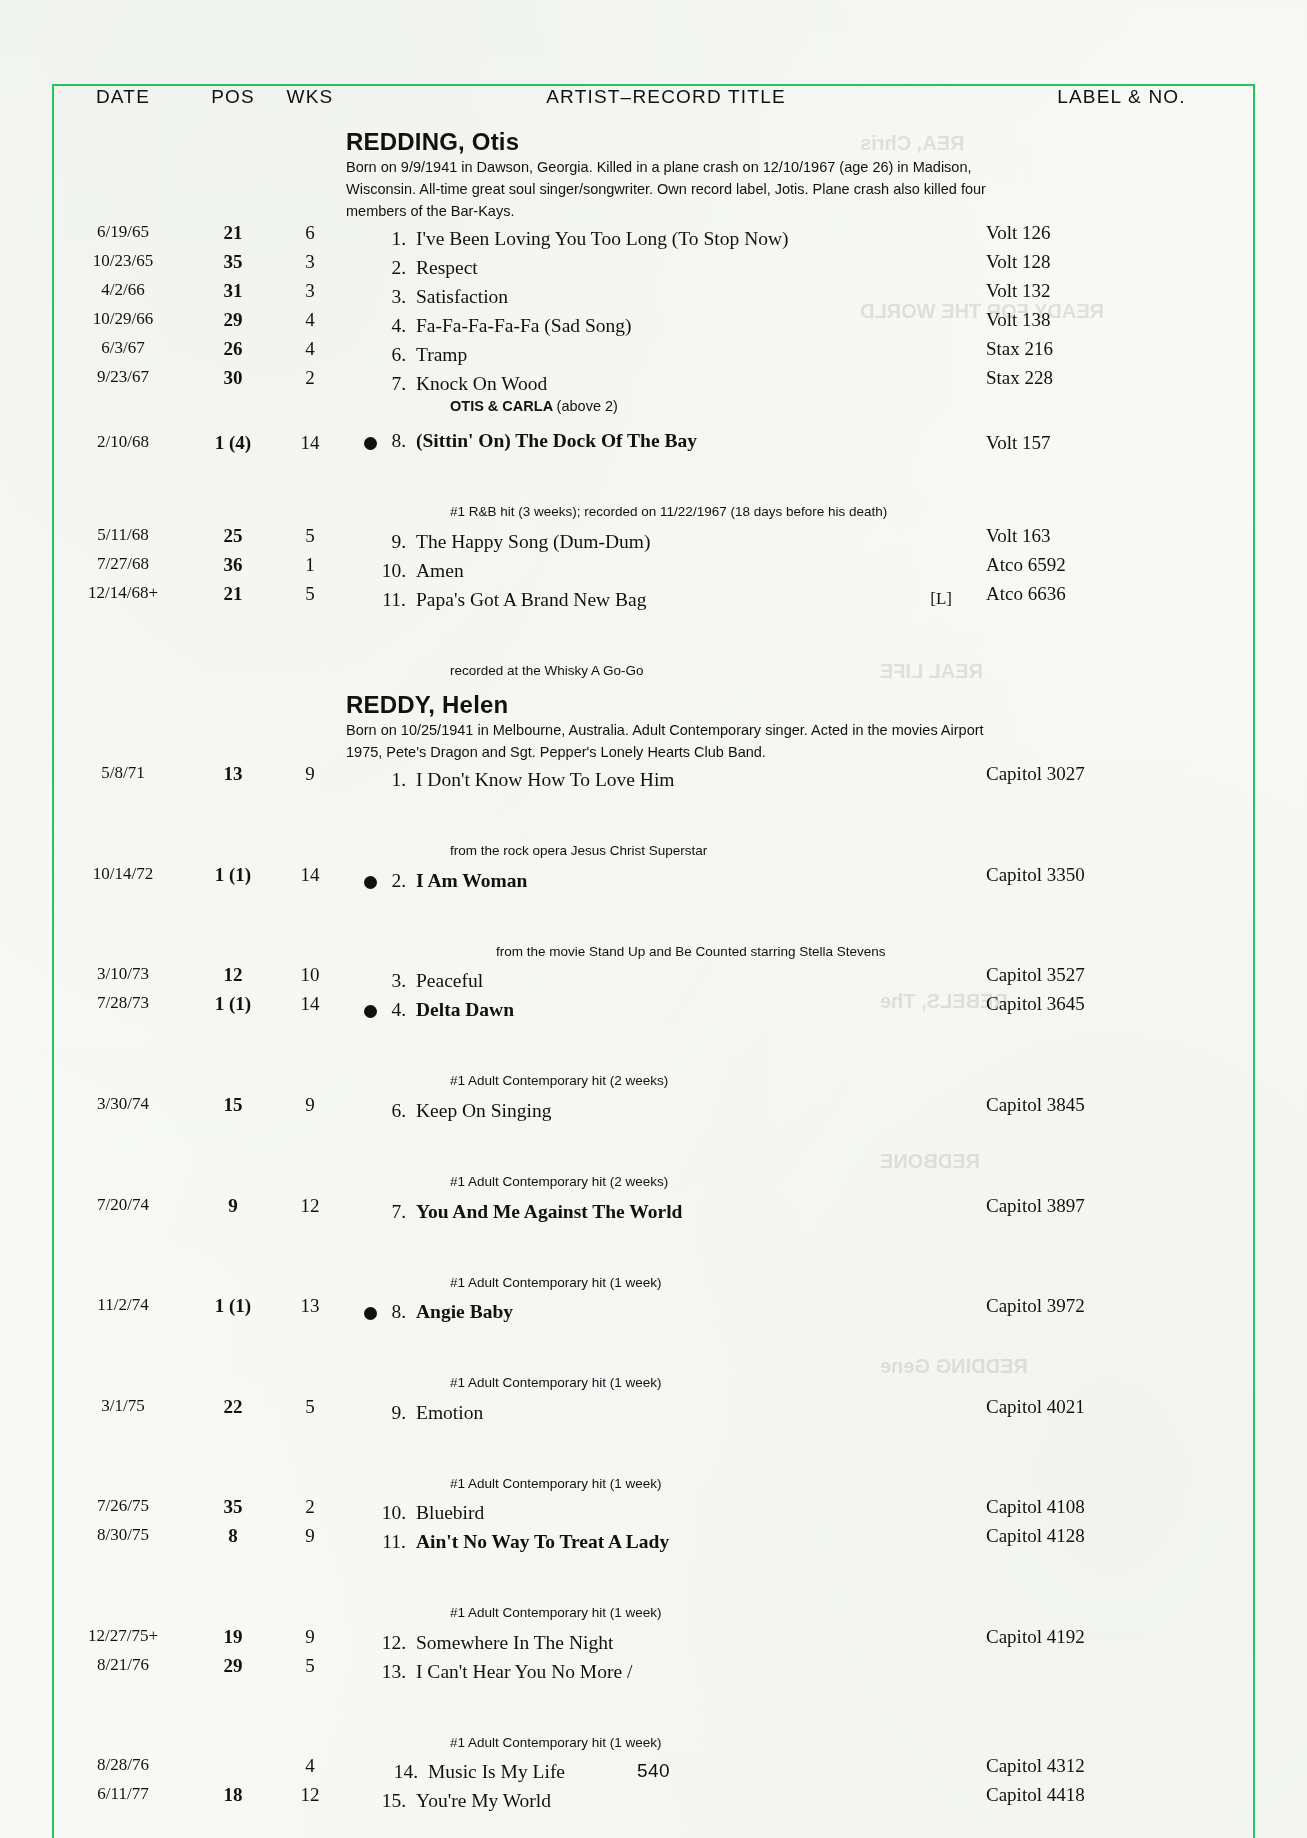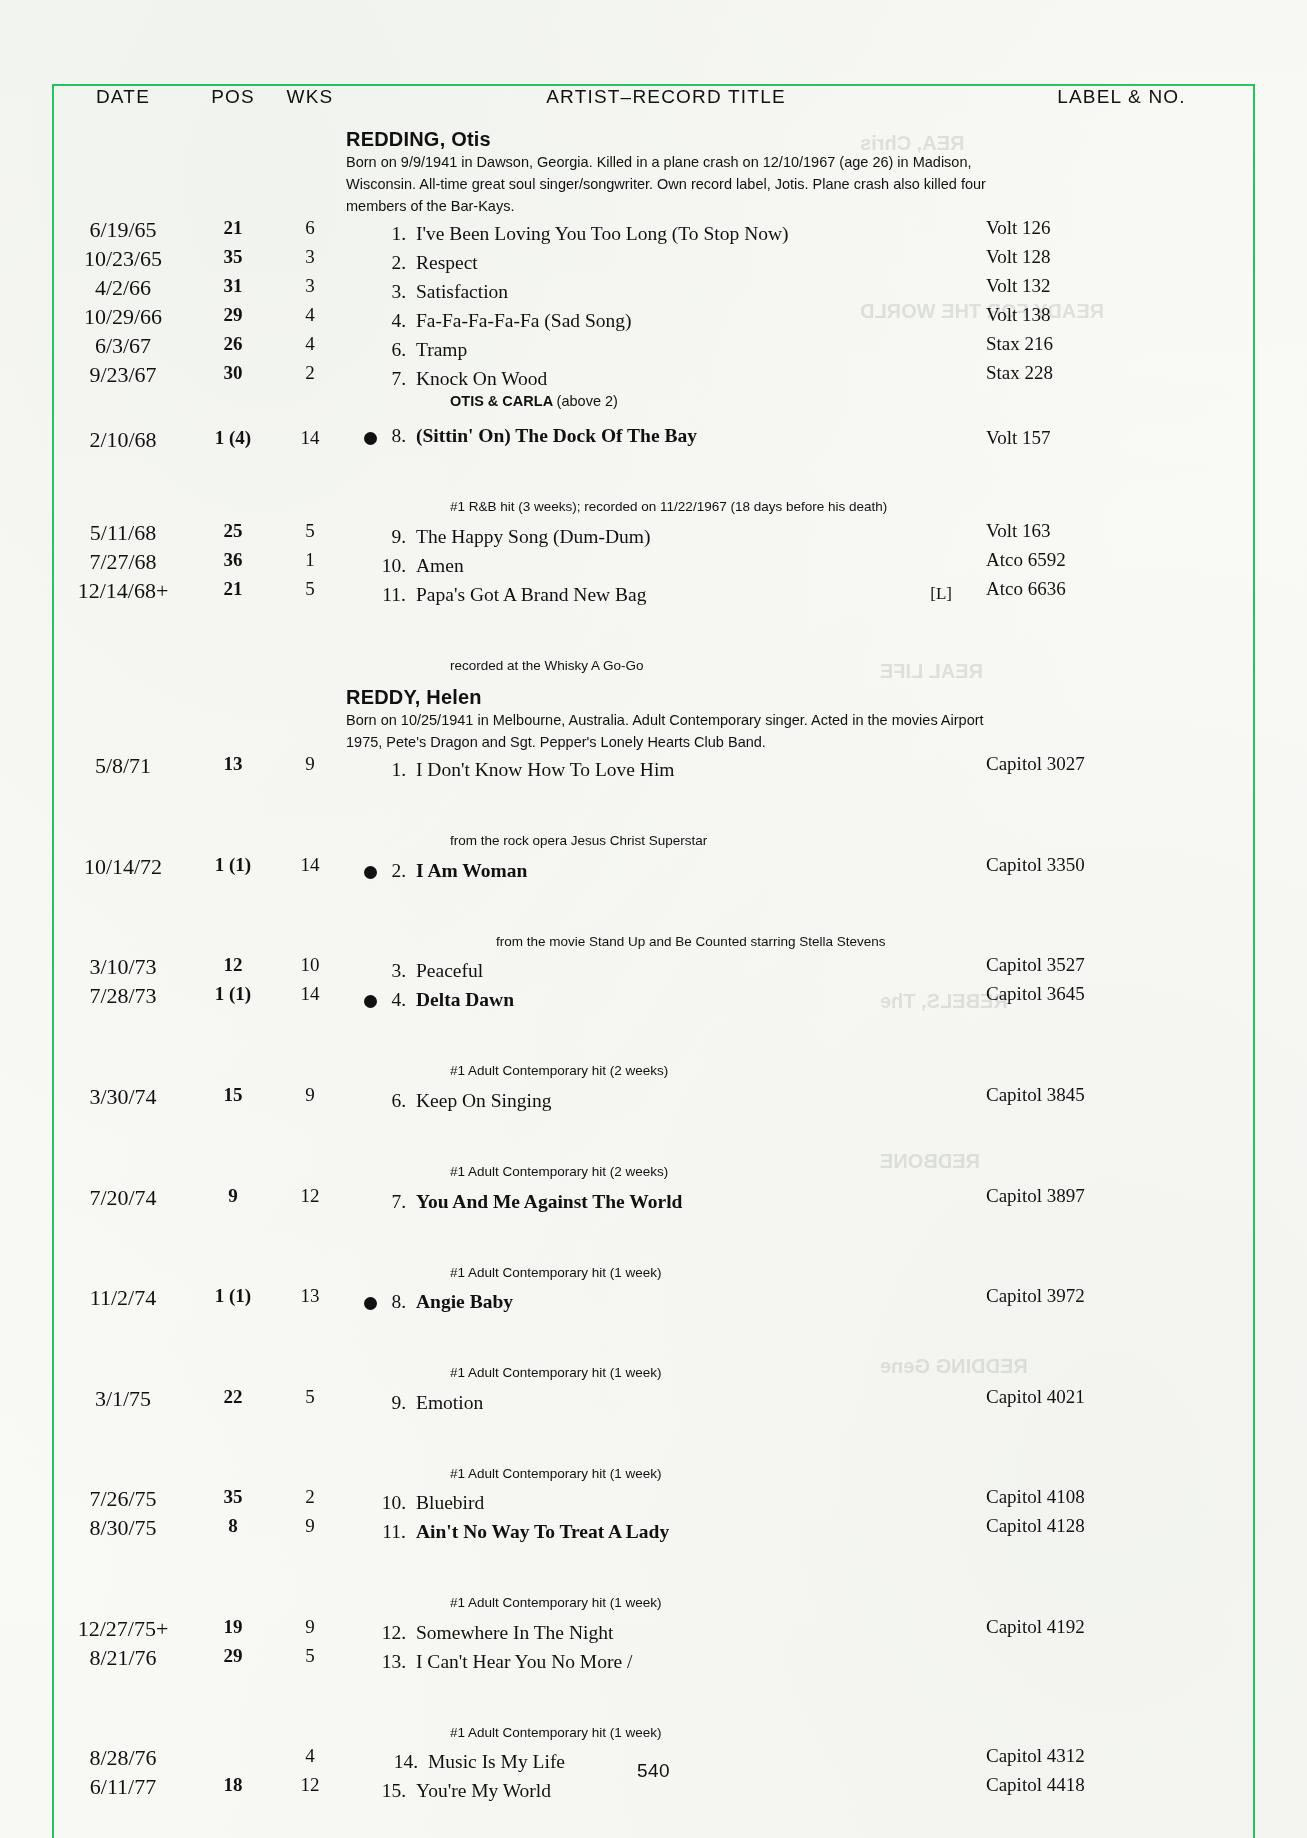--- a/index.html
+++ b/index.html
@@ -67,41 +67,41 @@
     border-bottom: 2px solid #111;
     vertical-align: middle;
   }
   .vr { border-right: 2px solid #111; }
 
   .section-head-row td {
     border-top: 0;
   }
   .artist-name {
     font-family: "Liberation Sans", sans-serif;
-    font-size: 20px;
+    font-size: 24px;
     font-weight: 700;
     letter-spacing: 0.2px;
     padding: 12px 0 6px 14px;
   }
   .bio {
     font-family: "Liberation Sans", sans-serif;
     font-size: 14.5px;
     line-height: 1.52;
     padding: 6px 18px 10px 14px;
     border-top: 2px solid #111;
     border-bottom: 0;
   }
 
   .entry-date, .entry-pos, .entry-wks {
     font-size: 19px;
     text-align: center;
     padding-top: 7px;
     white-space: nowrap;
   }
-  .entry-date { font-size: 22px; }
+  .entry-date { font-size: 17px; }
   .entry-pos { font-weight: 700; }
   .entry-wks { font-weight: 400; }
 
   .entry-title {
     font-size: 19.5px;
     padding: 6px 10px 1px 14px;
     position: relative;
   }
   .bullet {
     display: inline-block;

